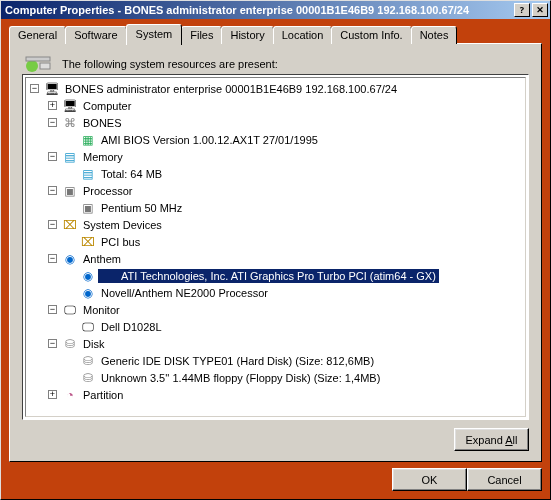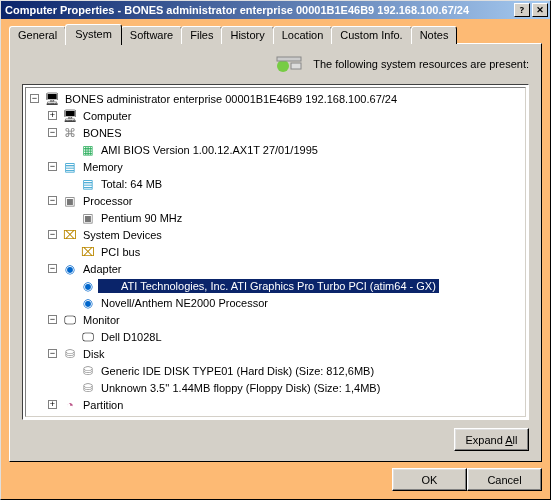--- a/index.html
+++ b/index.html
@@ -9,21 +9,21 @@
   font-family: Tahoma, "MS Sans Serif", sans-serif;
   font-size: 11px;
   background: #d4d0c8;
   width: 551px;
   height: 500px;
   overflow: hidden;
 }
 .window {
   width: 551px;
   height: 500px;
-  background: #fdba74;
+  background: #c2410c;
   border: 1px solid #000;
   border-top-color: #dfdfdf;
   border-left-color: #dfdfdf;
   display: flex;
   flex-direction: column;
 }
 .titlebar {
   background: linear-gradient(to right, #0a246a, #a6caf0);
   color: #fff;
   height: 18px;
@@ -92,22 +92,20 @@
   background: #d4d0c8;
   padding: 10px 12px 10px 12px;
   display: flex;
   flex-direction: column;
   position: relative;
 }
 .panel-header {
   display: flex;
   align-items: center;
   gap: 8px;
-  margin-bottom: 10px;
-  justify-content: flex-end;
 }
 .panel-header .hdr-icon {
   width: 32px;
   height: 20px;
   display: inline-block;
 }
 .tree-container {
   flex: 1;
   background: #fff;
   border: 1px solid #404040;
@@ -215,22 +213,22 @@
 <div class="window">
   <div class="titlebar">
     <span class="title-text">Computer Properties - BONES administrator enterprise 00001B1E46B9 192.168.100.67/24</span>
     <span class="title-btn">?</span>
     <span class="title-btn">✕</span>
   </div>
 
   <div class="content">
     <div class="tabs">
       <div class="tab"><span>General</span></div>
+      <div class="tab"><span>Software</span></div>
       <div class="tab active"><span>System</span></div>
-      <div class="tab"><span>Software</span></div>
       <div class="tab"><span>Files</span></div>
       <div class="tab"><span>History</span></div>
       <div class="tab"><span>Location</span></div>
       <div class="tab"><span>Custom Info.</span></div>
       <div class="tab"><span>Notes</span></div>
     </div>
 
     <div class="tab-panel">
       <div class="panel-header">
         <span class="hdr-icon">
@@ -297,21 +295,21 @@
                       <div class="node">
                   <span class="expander">−</span>
                   <span class="node-icon ic-cpu"></span>
                   <span class="node-label">Processor</span>
                 </div>
                 <ul>
                         <li>
                           <div class="node">
                   <span class="expander none"></span>
                   <span class="node-icon ic-cpu"></span>
-                  <span class="node-label">Pentium 90 MHz</span>
+                  <span class="node-label">Pentium 50 MHz</span>
                 </div>
                         </li>
                       </ul>
                     </li>
                 <li>
                       <div class="node">
                   <span class="expander">−</span>
                   <span class="node-icon ic-pci"></span>
                   <span class="node-label">System Devices</span>
                 </div>
@@ -322,21 +320,21 @@
                   <span class="node-icon ic-pci"></span>
                   <span class="node-label">PCI bus</span>
                 </div>
                         </li>
                       </ul>
                     </li>
                 <li>
                       <div class="node">
                   <span class="expander">−</span>
                   <span class="node-icon ic-adapter"></span>
-                  <span class="node-label">Adapter</span>
+                  <span class="node-label">Anthem</span>
                 </div>
                 <ul>
                   <li>
                           <div class="node">
                     <span class="expander none"></span>
                     <span class="node-icon ic-adapter"></span>
                     <span class="node-label selected">ATI Technologies, Inc. ATI Graphics Pro Turbo PCI (atim64 - GX)</span>
                   </div>
                         </li>
                   <li>

